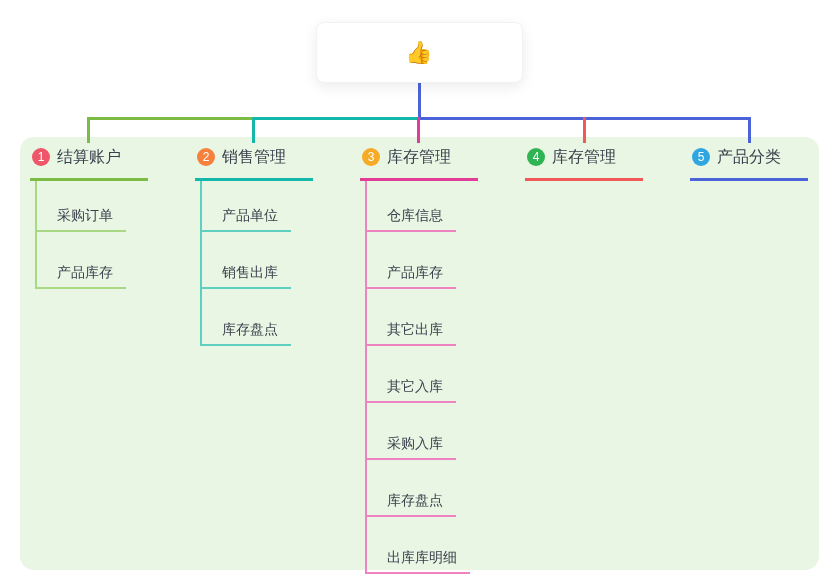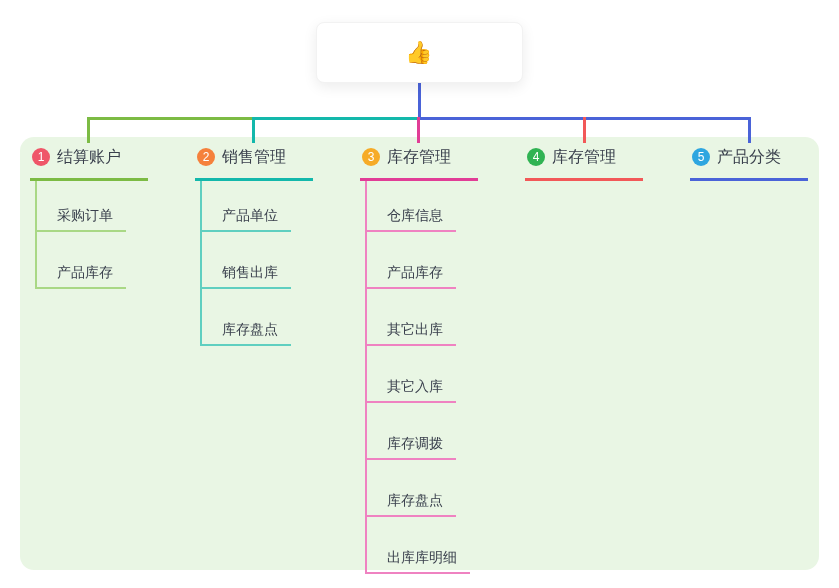--- a/index.html
+++ b/index.html
@@ -132,21 +132,21 @@
       <div class="branch" style="left: 360px; --main: #e13d96; --light: #ef82c1; --badge: #f6ab27;">
     <div class="branch-header">
       <span class="badge">3</span>
       <span>库存管理</span>
     </div>
     <div class="children">
           <div class="child">仓库信息</div>
           <div class="child">产品库存</div>
           <div class="child">其它出库</div>
           <div class="child">其它入库</div>
-          <div class="child">库存调拨</div>
+          <div class="child">采购入库</div>
           <div class="child">库存盘点</div>
           <div class="child">出库库明细</div>
         </div>
   </div>
       <div class="branch" style="left: 525px; --main: #f25858; --light: #f79b96; --badge: #30b353;">
     <div class="branch-header">
       <span class="badge">4</span>
       <span>库存管理</span>
     </div>
   </div>

